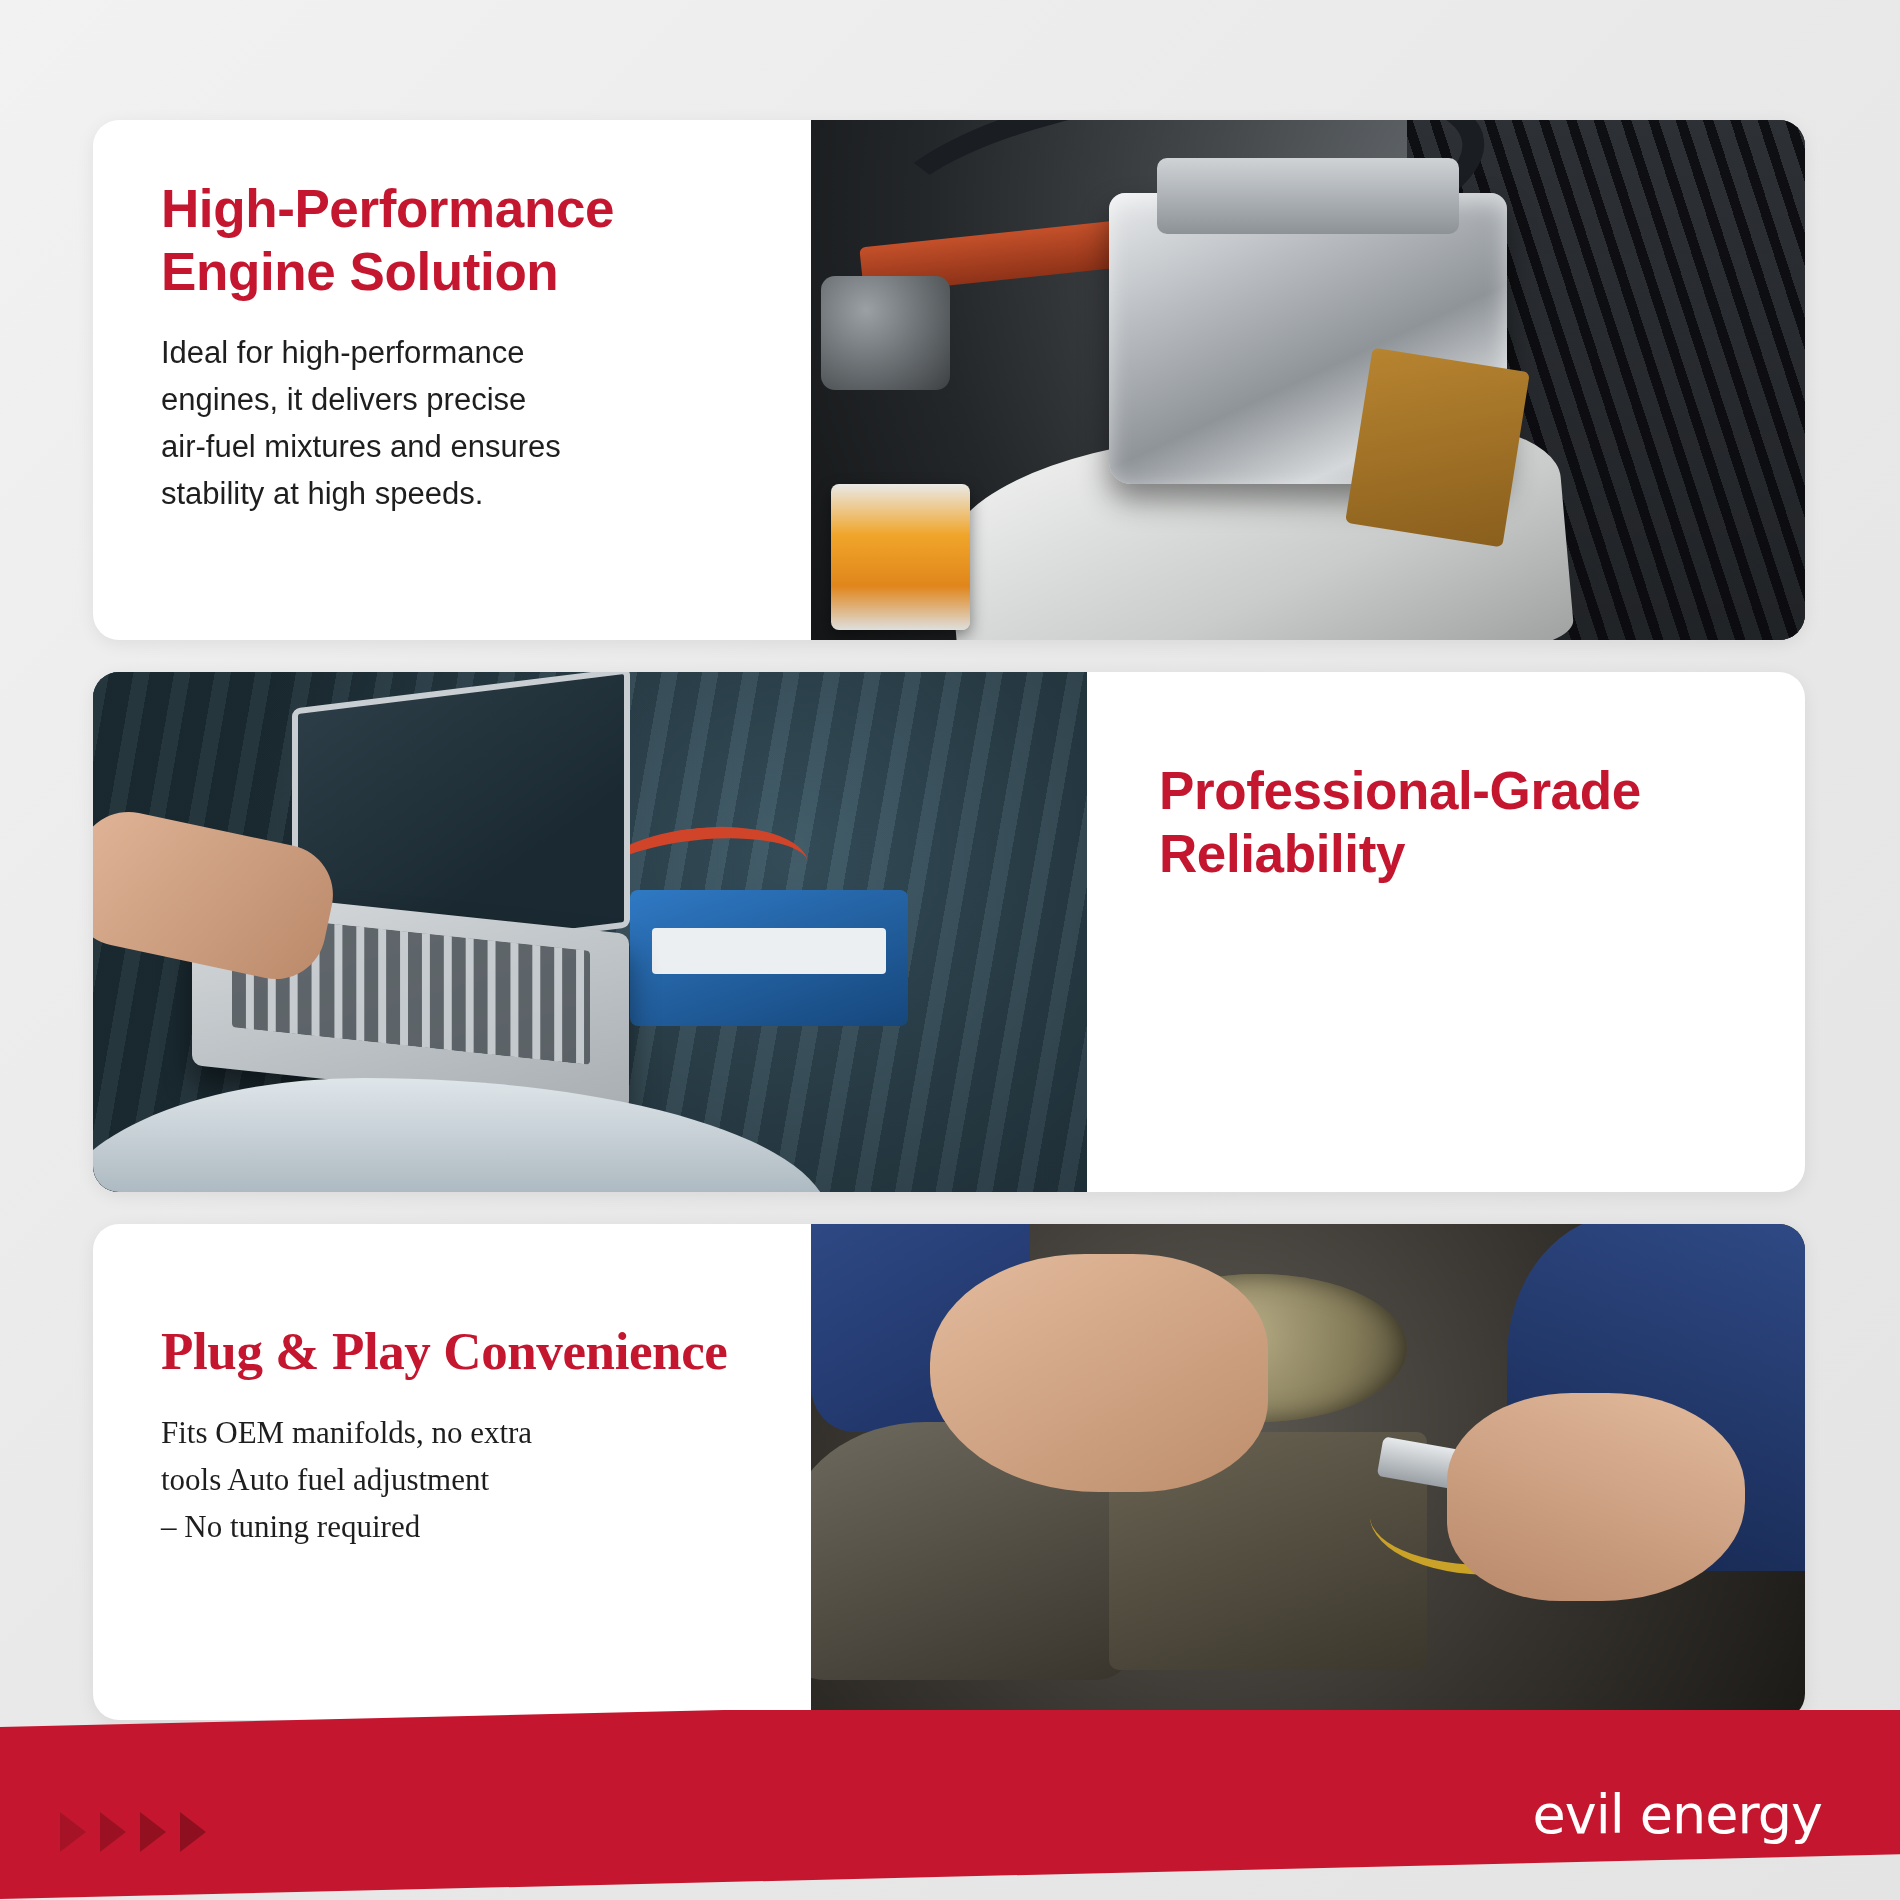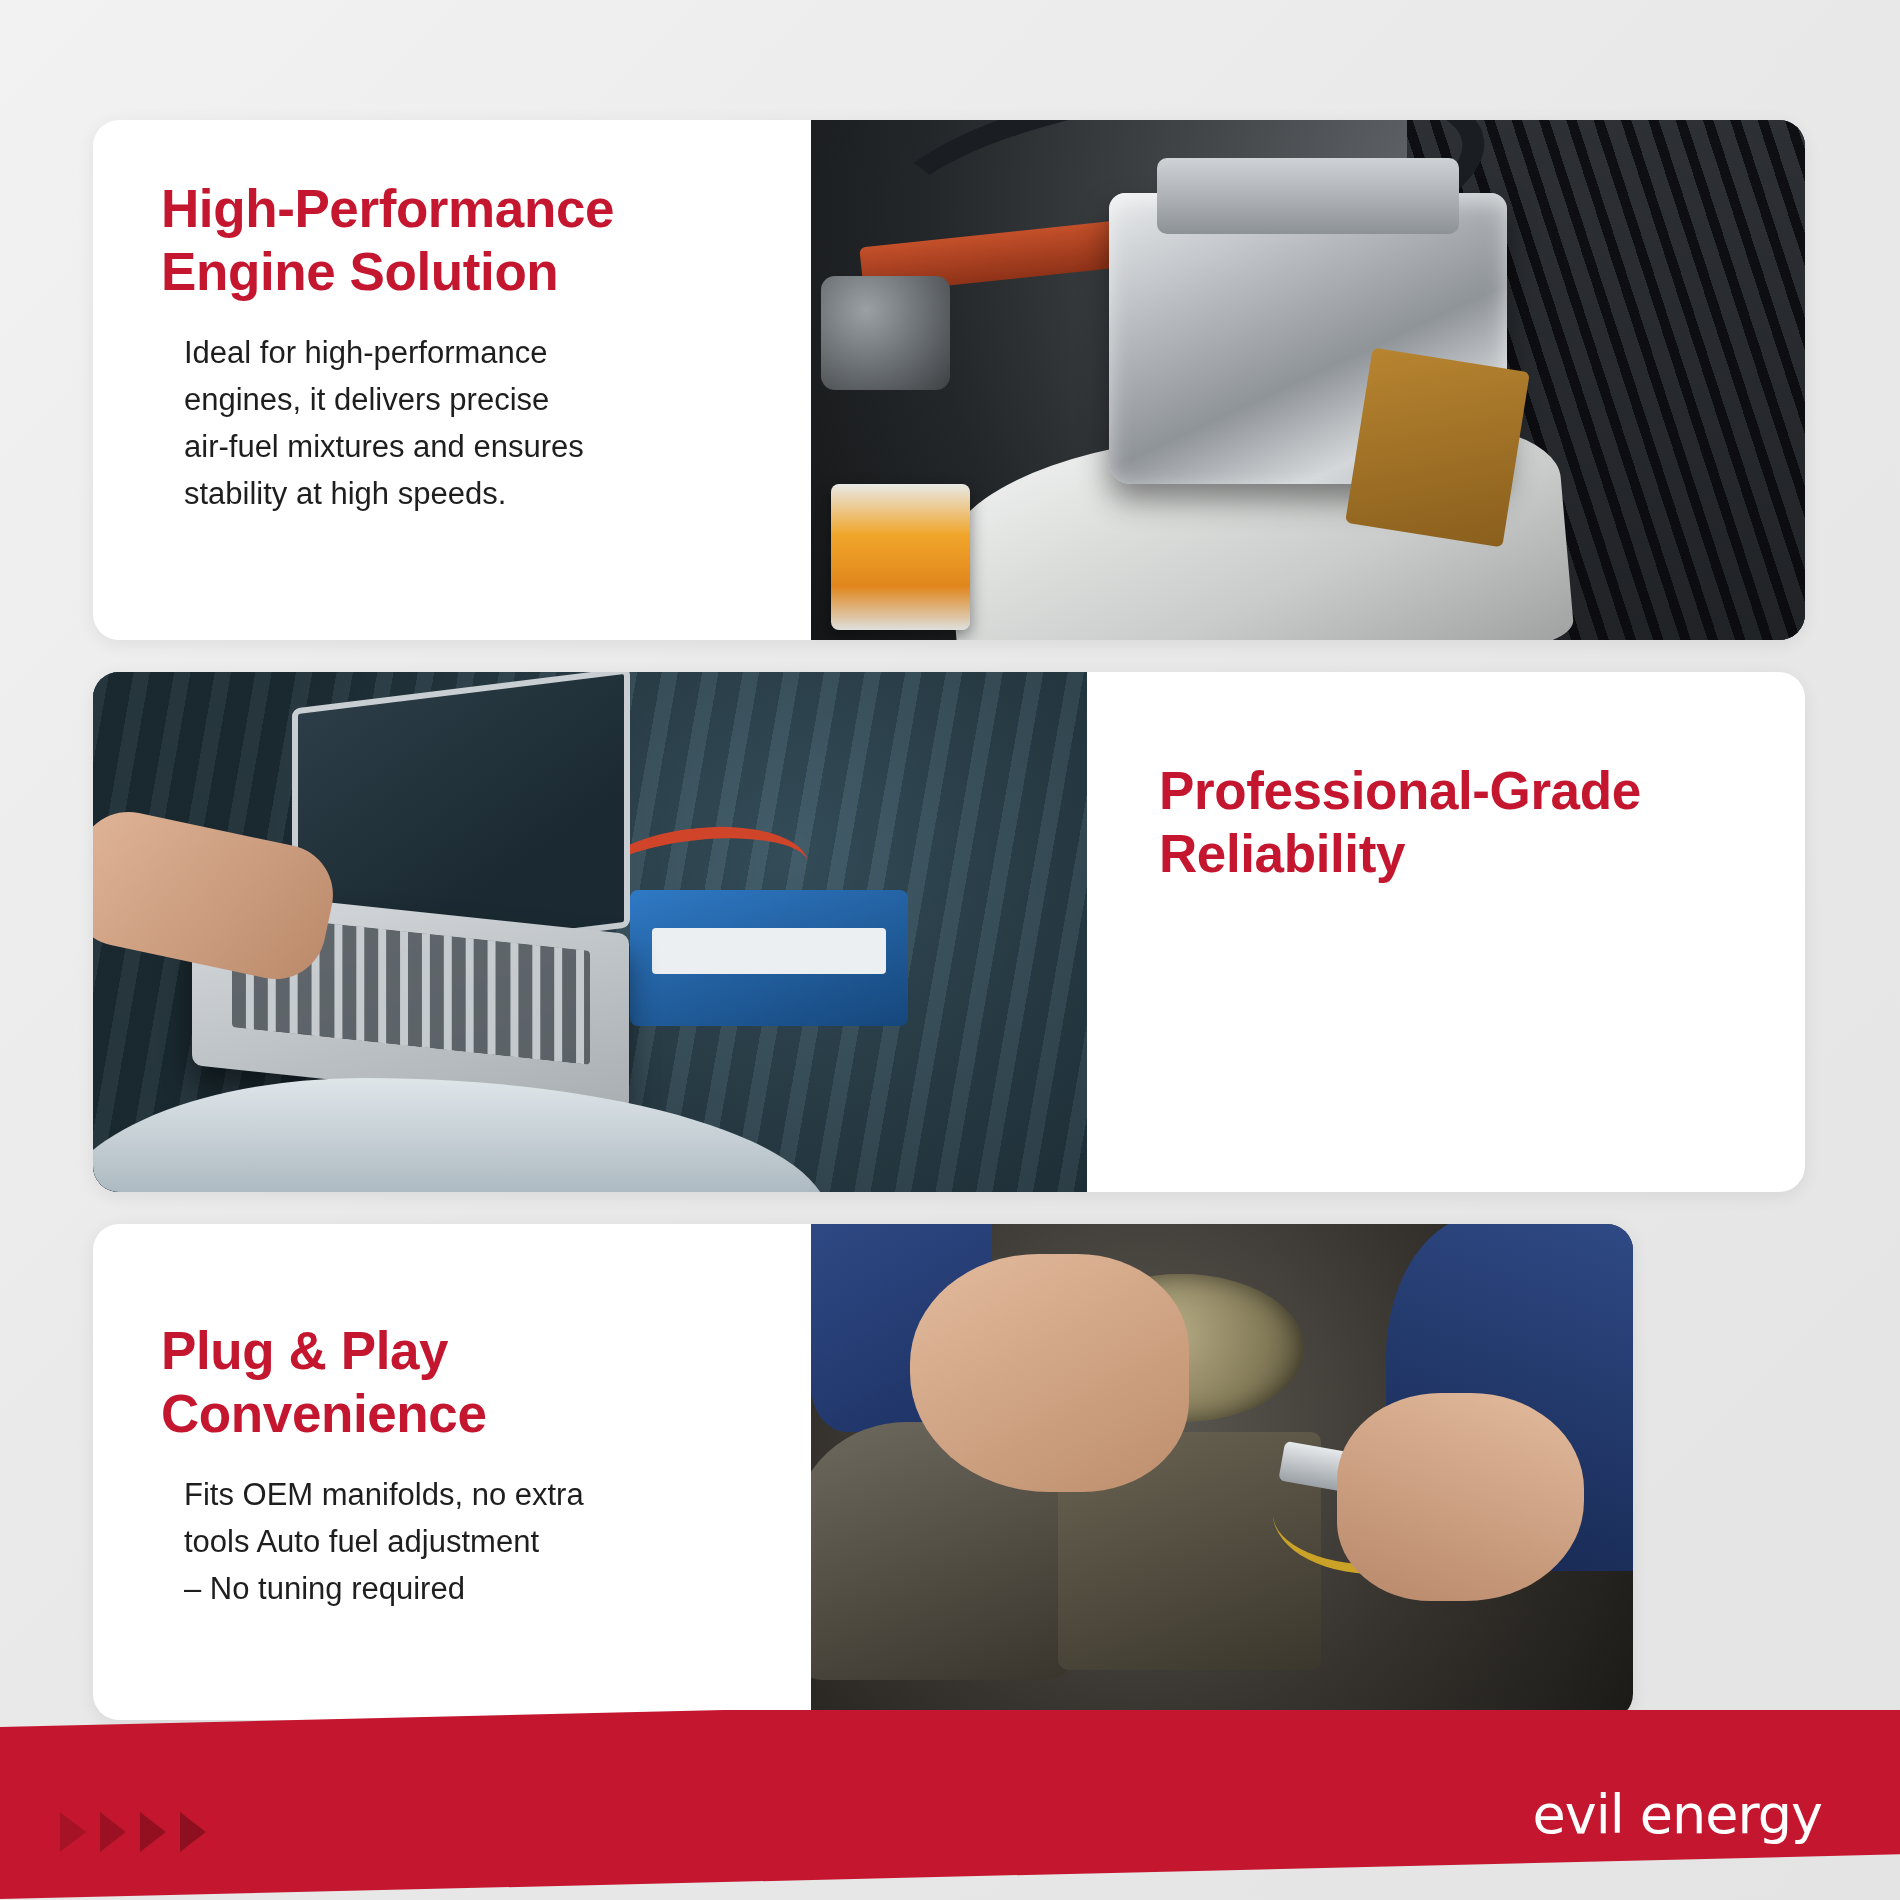--- a/index.html
+++ b/index.html
@@ -19,21 +19,21 @@
   .card {
     position: absolute;
     background: #ffffff;
     border-radius: 26px;
     overflow: hidden;
     box-shadow: 0 4px 18px rgba(0,0,0,0.07);
     display: flex;
   }
   .card-1 { left: 93px;  top: 120px;  width: 1712px; height: 520px; }
   .card-2 { left: 93px;  top: 672px;  width: 1712px; height: 520px; flex-direction: row-reverse; }
-  .card-3 { left: 93px;  top: 1224px; width: 1540px; height: 496px; }
+  .card-3 { left: 93px;  top: 1224px; width: 1712px; height: 496px; font-family: Liberation Serif, serif; }
 
   .card-text {
     width: 718px;
     padding: 58px 62px 0 68px;
     flex: 0 0 auto;
   }
   .card-2 .card-text { padding: 88px 62px 0 72px; }
   .card-3 .card-text { padding: 96px 62px 0 68px; }
 
   .card-title {
@@ -42,21 +42,20 @@
     font-weight: bold;
     line-height: 1.18;
     letter-spacing: -0.4px;
     margin-bottom: 26px;
   }
   .card-body {
     color: #1e1e1e;
     font-size: 31px;
     line-height: 1.52;
     white-space: pre-line;
-    margin-left: 23px;
   }
 
   
   .photo {
     flex: 1 1 auto;
     position: relative;
     overflow: hidden;
   }
   .photo-inner { position: absolute; inset: 0; }
 

